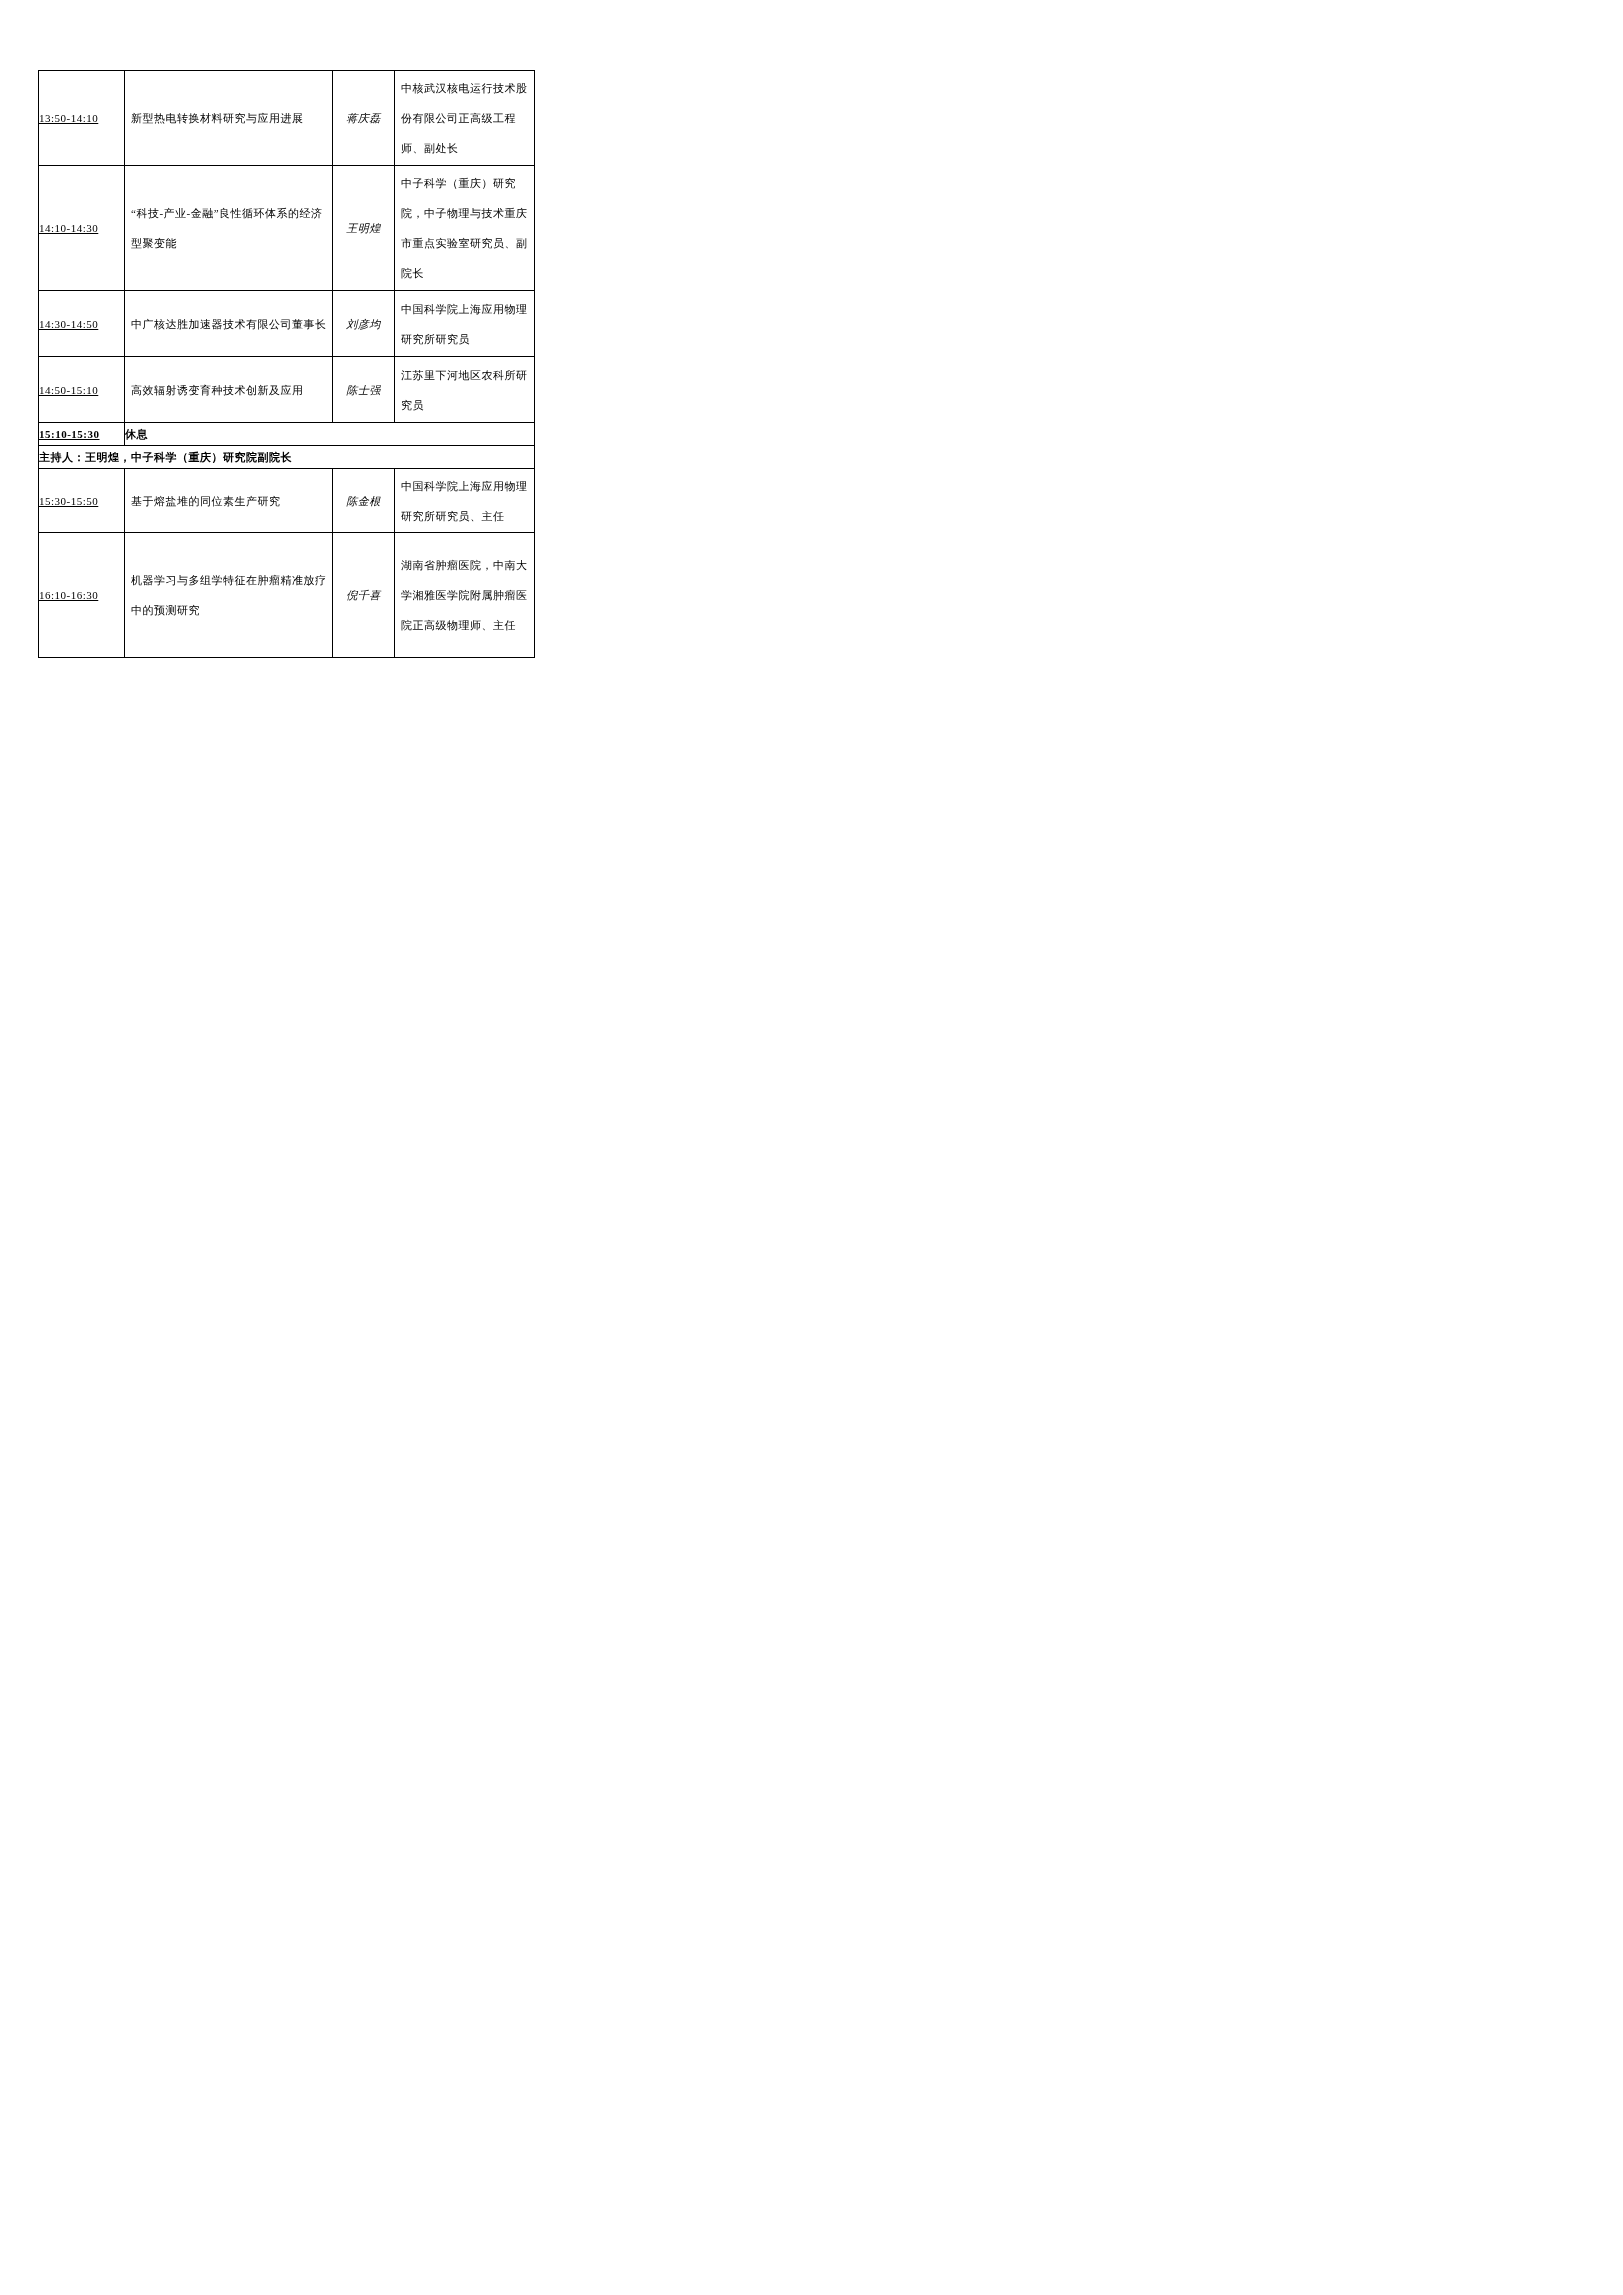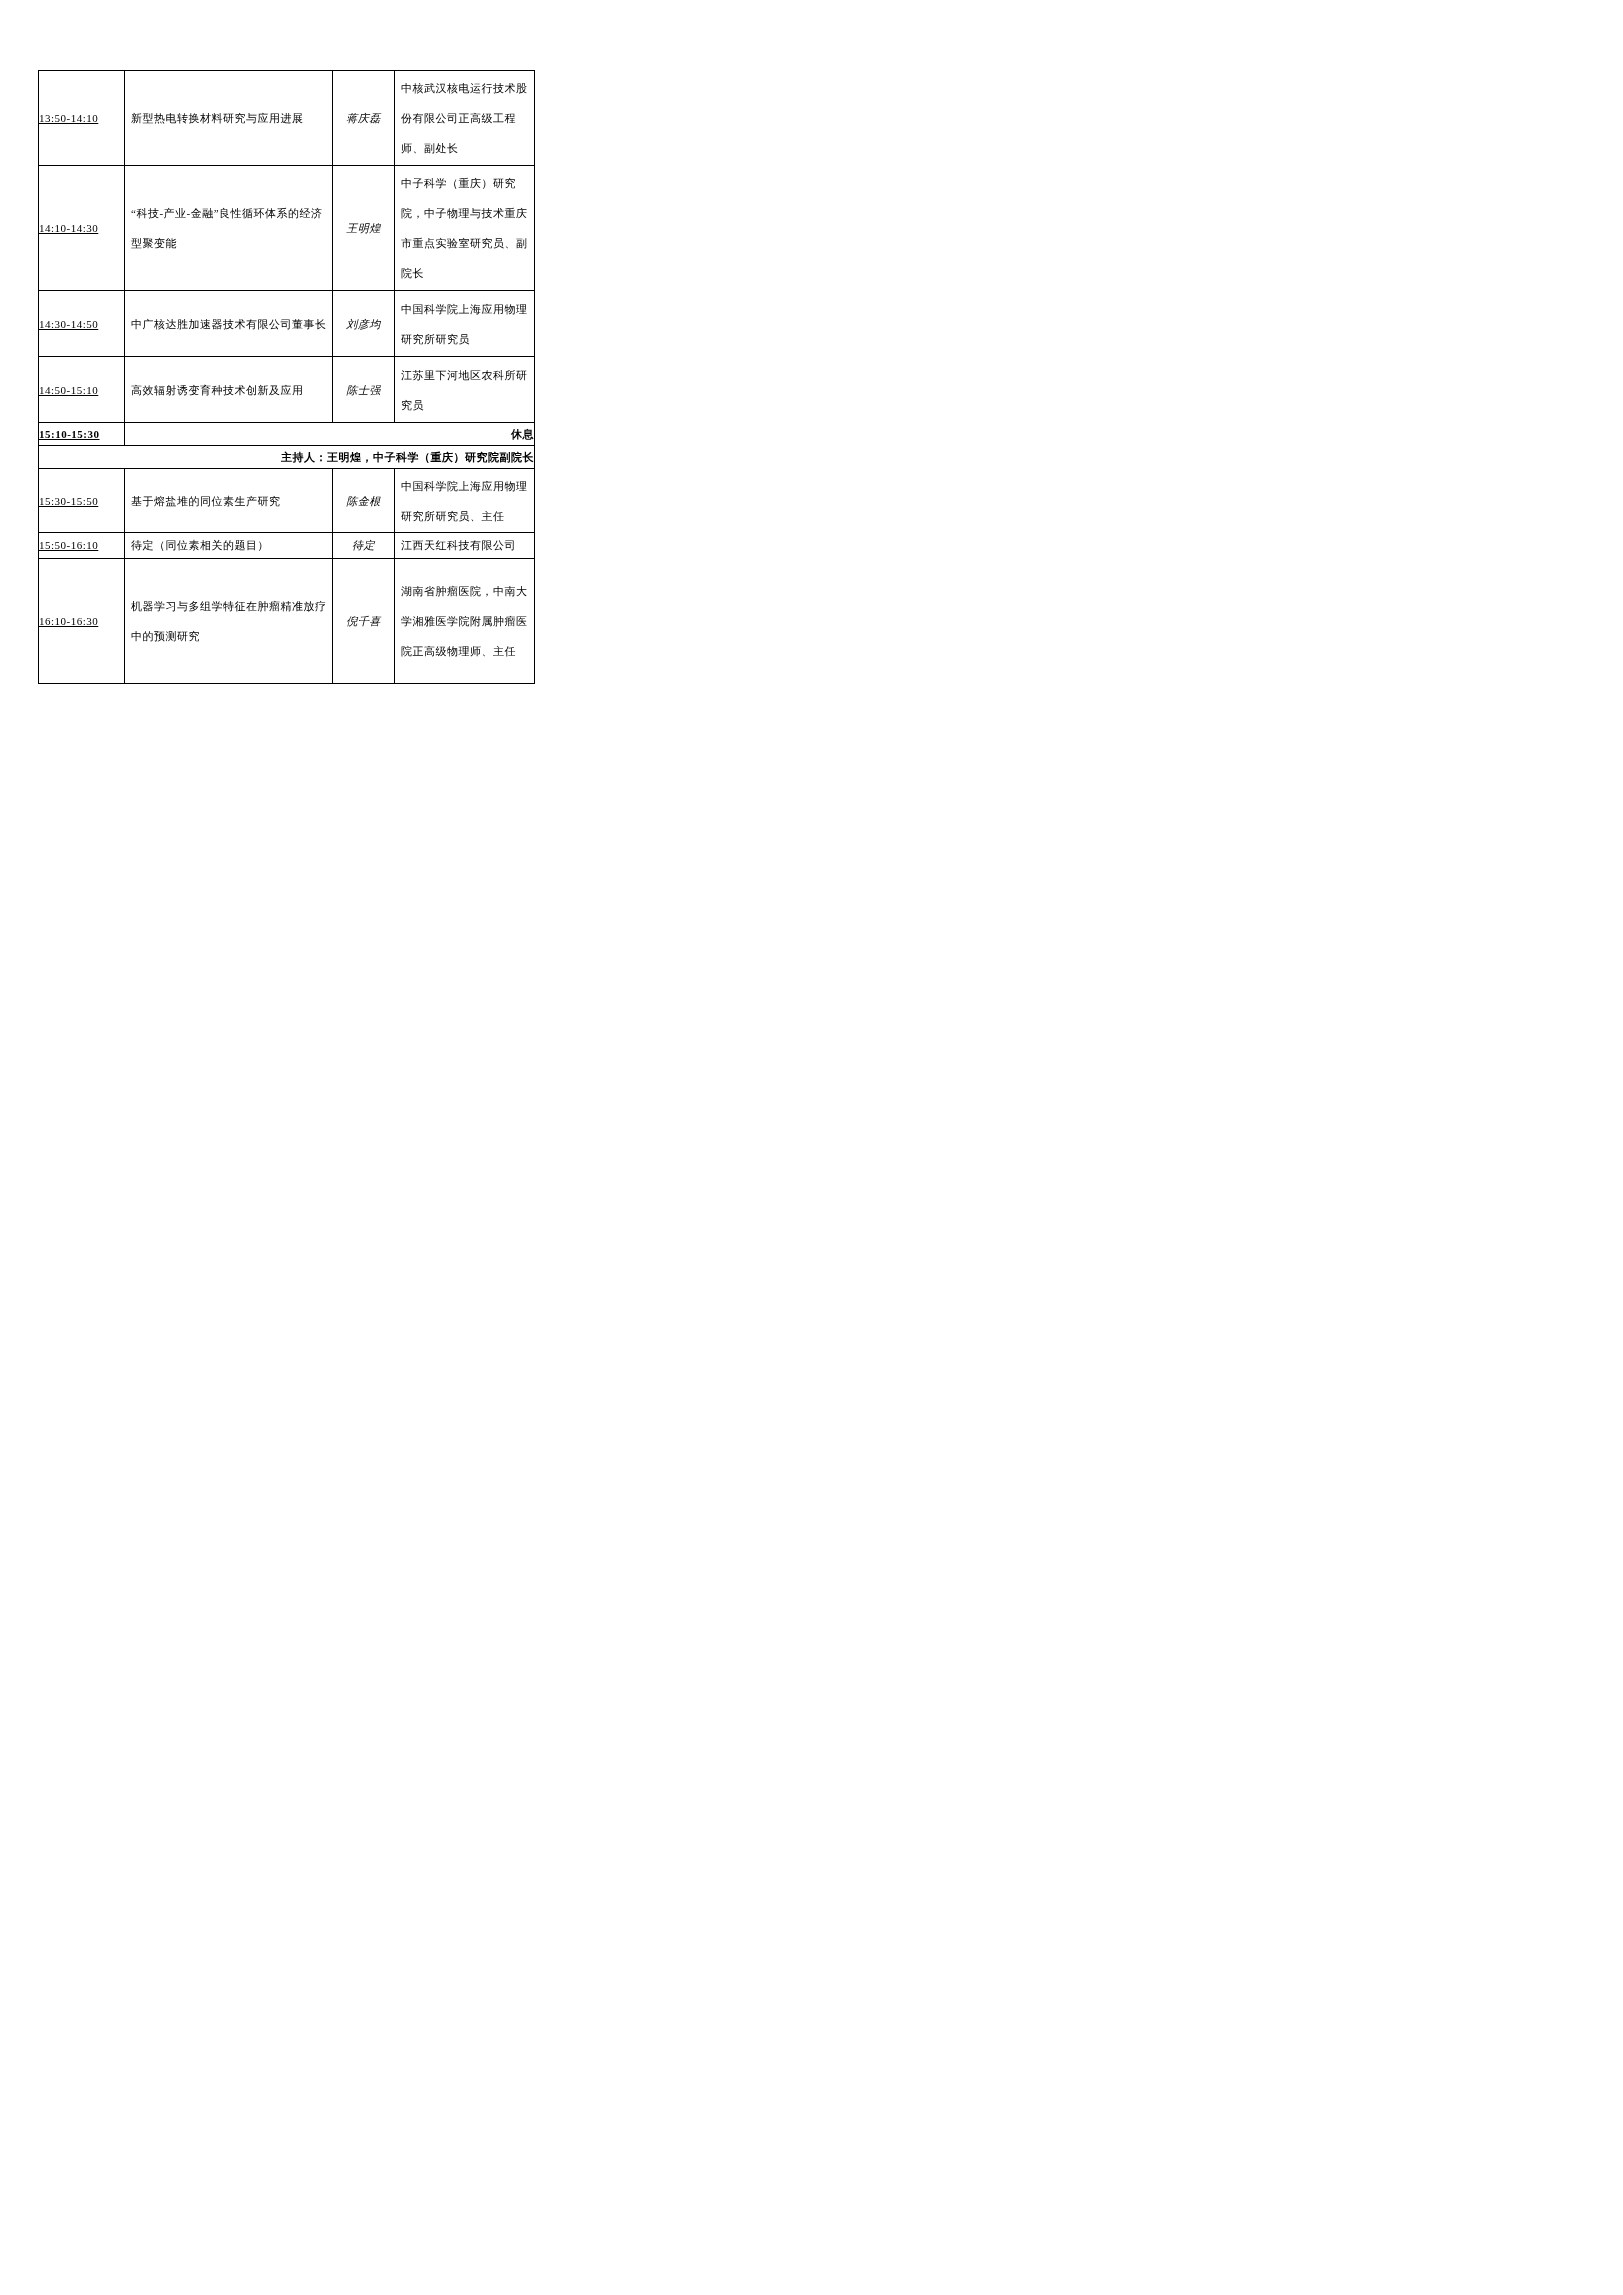--- a/index.html
+++ b/index.html
@@ -49,21 +49,21 @@
     padding-left: 6.1px;
     padding-right: 0.5px;
   }
   tr.bold-row td {
     font-weight: bold;
   }
   tr.tight td {
     line-height: 1.5;
   }
   td.cell-center {
-    text-align: right;
+    text-align: left;
   }
 </style>
 </head>
 <body>
 
 <table class="agenda-table">
   <colgroup>
     <col style="width:86px">
     <col style="width:208px">
     <col style="width:62px">
@@ -100,26 +100,20 @@
     </tr>
     <tr class="bold-row tight" style="height:23.5px">
       <td class="cell-center" colspan="4">主持人：王明煌，中子科学（重庆）研究院副院长</td>
     </tr>
     <tr style="height:64px">
       <td class="cell-time">15:30-15:50</td>
       <td class="cell-title">基于熔盐堆的同位素生产研究</td>
       <td class="cell-speaker">陈金根</td>
       <td class="cell-affiliation">中国科学院上海应用物理研究所研究员、主任</td>
     </tr>
-    <tr class="tight" style="height:26px">
-      <td class="cell-time">15:50-16:10</td>
-      <td class="cell-title">待定（同位素相关的题目）</td>
-      <td class="cell-speaker">待定</td>
-      <td class="cell-affiliation">江西天红科技有限公司</td>
-    </tr>
     <tr style="height:125px">
       <td class="cell-time">16:10-16:30</td>
       <td class="cell-title">机器学习与多组学特征在肿瘤精准放疗中的预测研究</td>
       <td class="cell-speaker">倪千喜</td>
       <td class="cell-affiliation">湖南省肿瘤医院，中南大学湘雅医学院附属肿瘤医院正高级物理师、主任</td>
     </tr>
   </tbody>
 </table>
 
 

